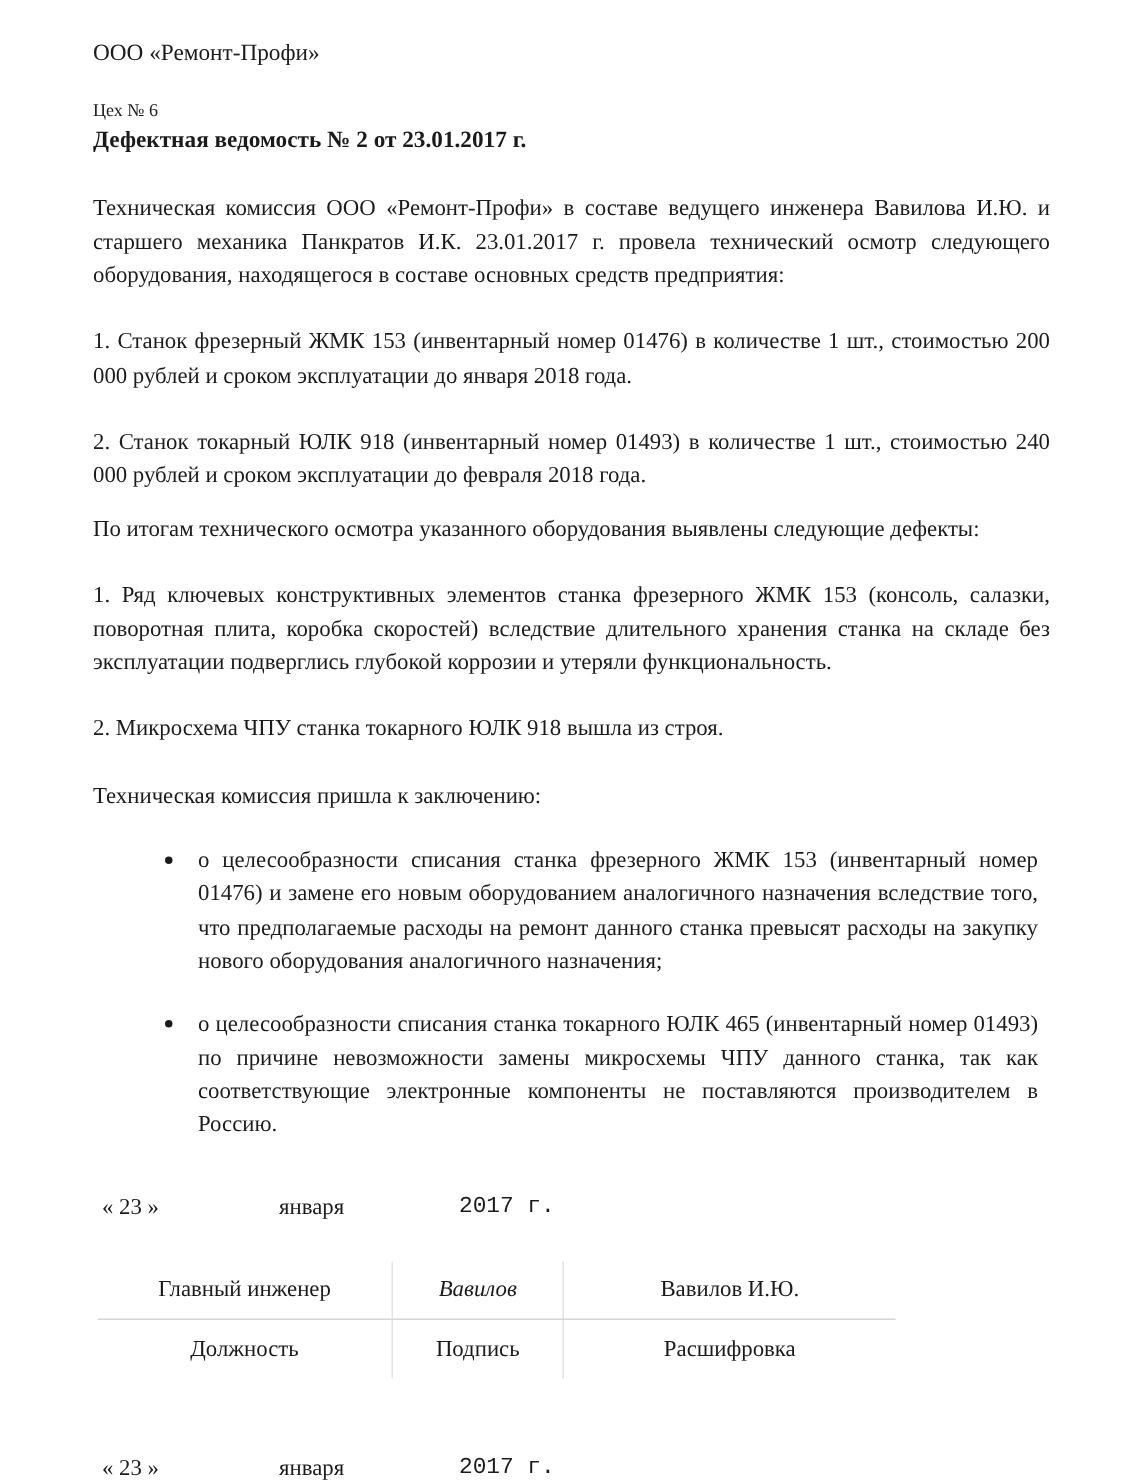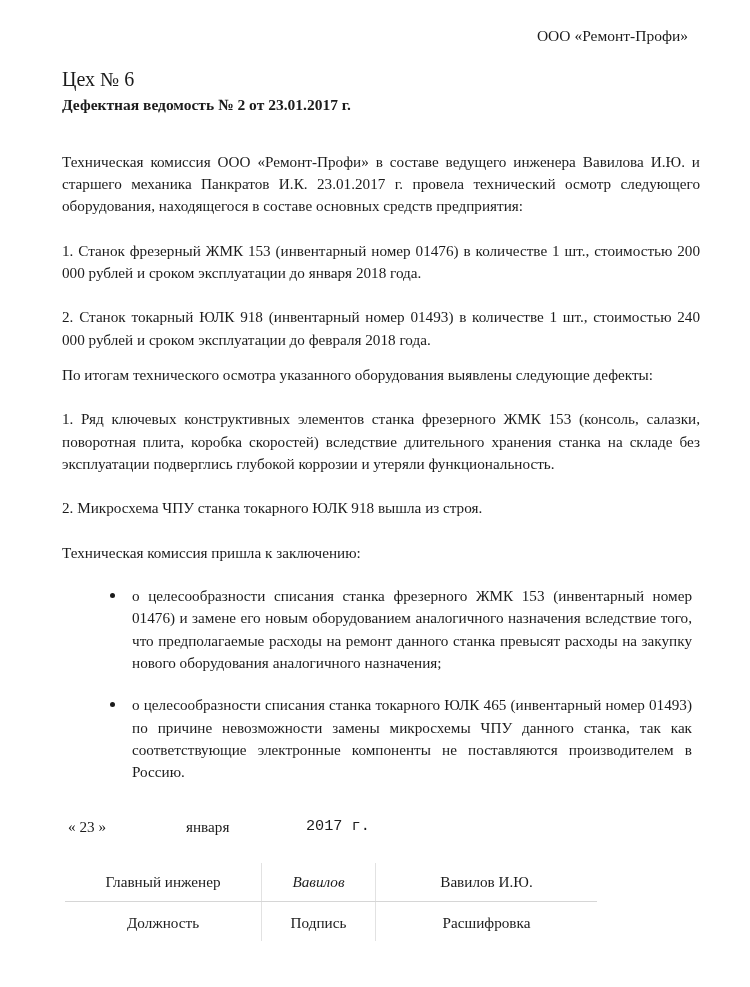--- a/index.html
+++ b/index.html
@@ -20,50 +20,50 @@
     width: 750px;
     height: 987px;
     box-sizing: border-box;
     padding: 18px 50px 0 62px;
     background: #ffffff;
     overflow: hidden;
   }
 
   
   .org-title {
-    text-align: right;
+    text-align: left;
     font-size: 15.5px;
     line-height: 1.35;
     margin: 8px 0 0 0;
     padding-right: 12px;
   }
 
   .shop-line {
-    font-size: 20px;
+    font-size: 12px;
     line-height: 1.4;
     margin: 18px 0 0 0;
   }
 
   .doc-title {
     font-size: 15.5px;
     font-weight: bold;
     line-height: 1.4;
     margin: 1px 0 0 0;
   }
 
   
   .para {
     font-size: 15.2px;
     line-height: 1.47;
     text-align: justify;
     text-justify: inter-word;
     margin: 0;
     padding-right: 0;
   }
-  .para.intro      { margin-top: 35px; }
+  .para.intro      { margin-top: 24px; }
   .para.item       { margin-top: 22px; }
   .para.defects-h  { margin-top: 13px; }
   .para.defect     { margin-top: 22px; }
   .para.conclusion { margin-top: 22px; }
 
   
   .bullets {
     list-style: none;
     margin: 21px 0 0 0;
     padding: 0;

